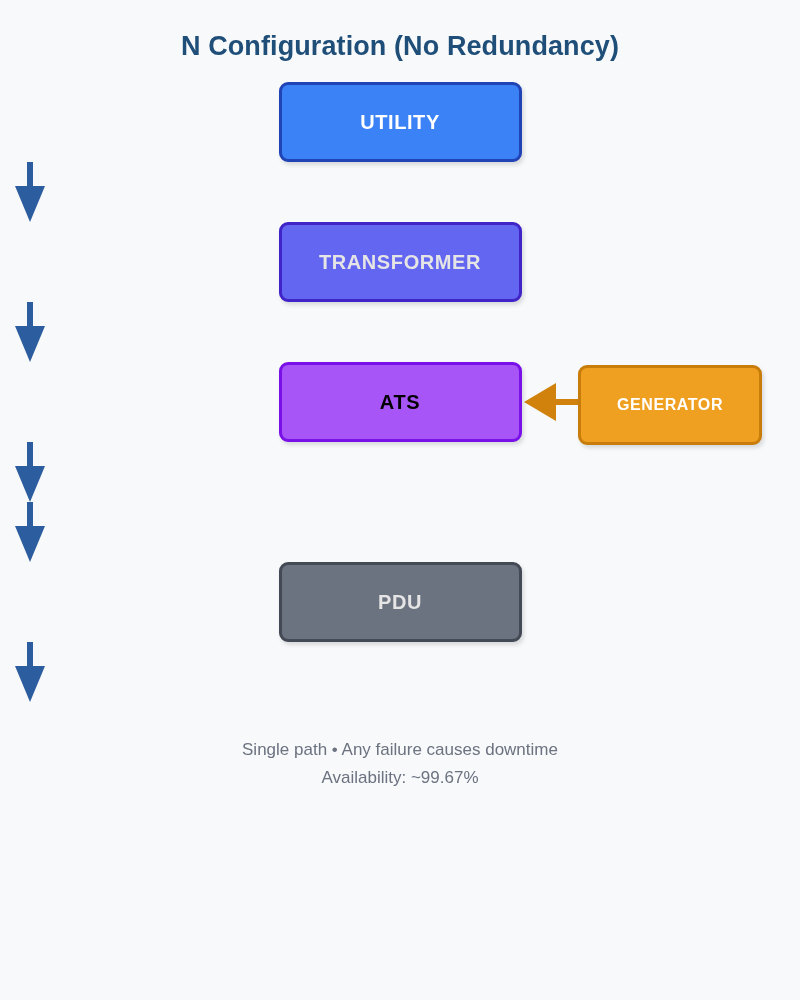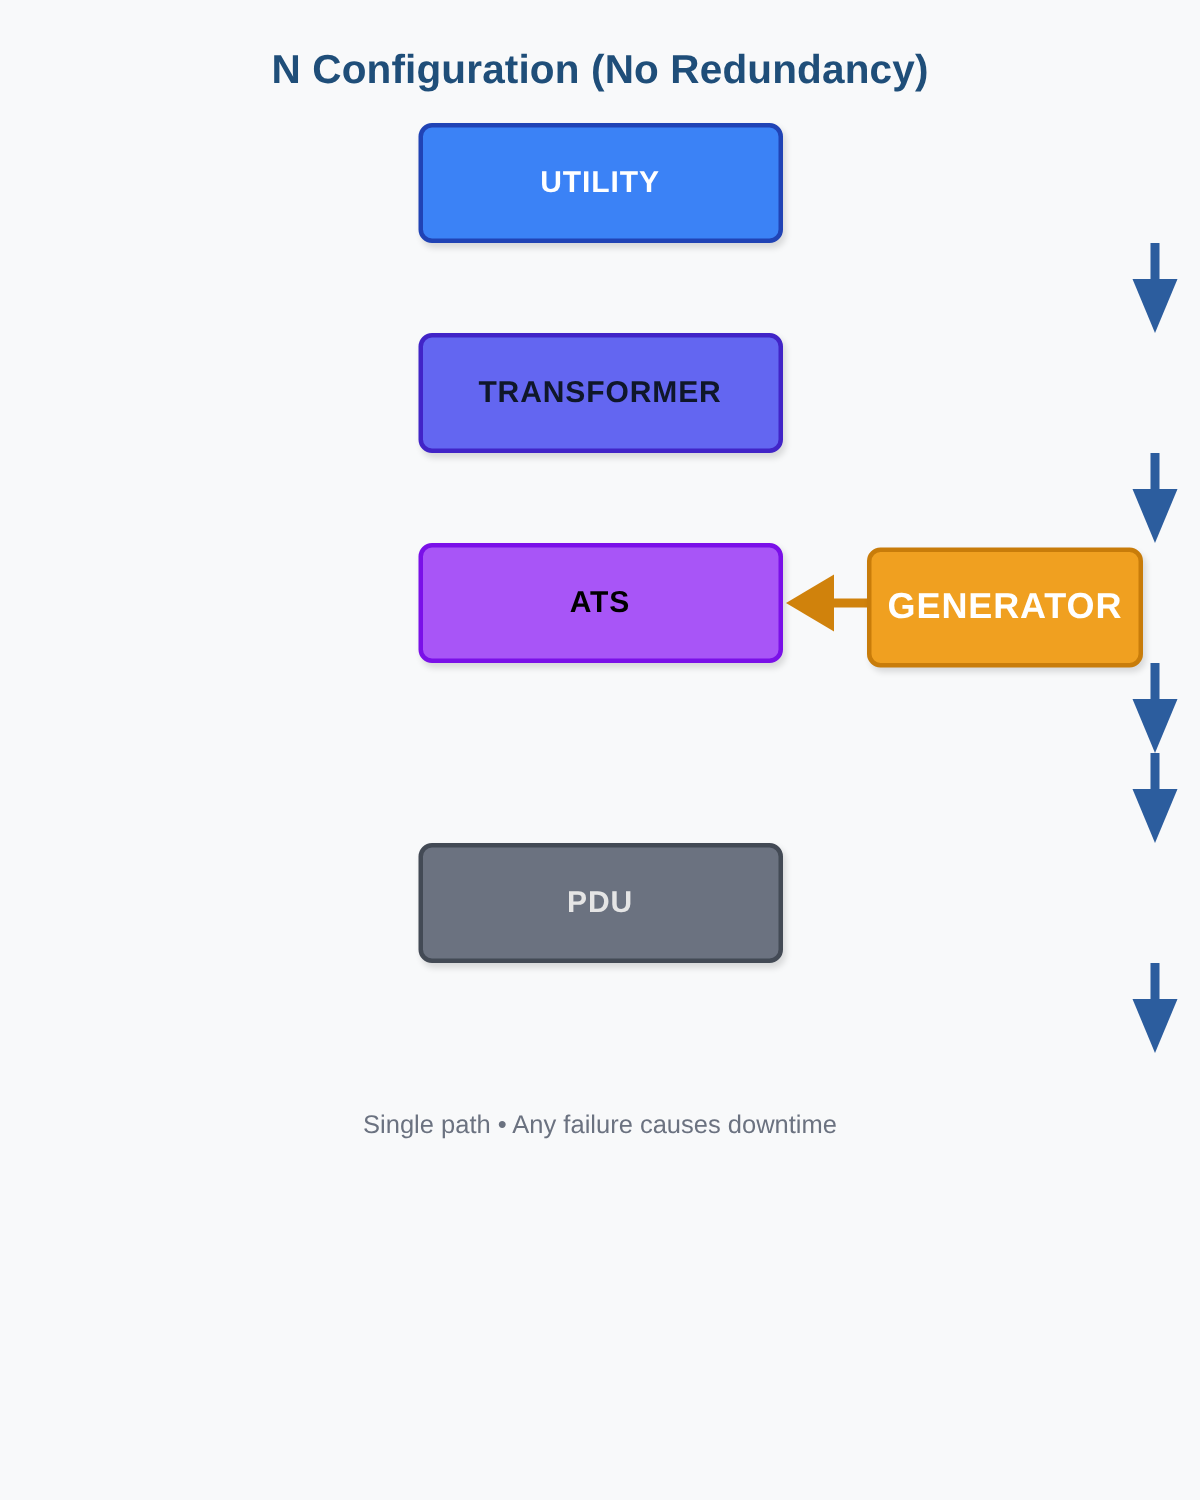--- a/index.html
+++ b/index.html
@@ -34,21 +34,21 @@
     line-height: 1.2;
   }
 
   
   .chain {
     position: relative;
     margin-top: 20px;
     width: 800px;
     display: flex;
     flex-direction: column;
-    align-items: flex-end;
+    align-items: flex-start;
   }
 
   .node-row {
     position: relative;
     width: 800px;
     height: 80px;
     display: flex;
     justify-content: center;
     align-items: center;
   }
@@ -107,21 +107,21 @@
     top: 3px;
     width: 178px;
     height: 74px;
     border-radius: 9px;
     border: 3px solid #c87c0a;
     background: #f0a020;
     display: flex;
     align-items: center;
     justify-content: center;
     color: #ffffff;
-    font-size: 24px;
+    font-size: 16px;
     font-weight: bold;
     letter-spacing: 0.6px;
     box-shadow: 2px 3px 4px rgba(0,0,0,0.13);
     box-sizing: content-box;
     z-index: 2;
   }
   .gen-arrow-stem {
     position: absolute;
     left: 553px;
     top: 37px;
@@ -165,21 +165,21 @@
         <span>UTILITY</span>
       </div>
     </div>
 
     <div class="connector">
       <span class="stem" style="background: rgb(44, 93, 158);"></span>
       <span class="head" style="border-top-color: rgb(44, 93, 158);"></span>
     </div>
 
     <div class="node-row">
-      <div class="node" style="background: rgb(99, 102, 241); border-color: rgb(65, 36, 199); color: #0f172a;">
+      <div class="node" style="background: rgb(99, 102, 241); border-color: rgb(65, 36, 199); color: #e5e5e5;">
         <span>TRANSFORMER</span>
       </div>
     </div>
 
     <div class="connector">
       <span class="stem" style="background: rgb(44, 93, 158);"></span>
       <span class="head" style="border-top-color: rgb(44, 93, 158);"></span>
     </div>
 
     <div class="node-row">
@@ -213,15 +213,16 @@
     <div class="connector">
       <span class="stem" style="background: rgb(44, 93, 158);"></span>
       <span class="head" style="border-top-color: rgb(44, 93, 158);"></span>
     </div>
 
 
   </div>
 
   <div class="footer">
     <div>Single path • Any failure causes downtime</div>
+    <div>Availability: ~99.67%</div>
   </div>
 
 </div>
 
 </body></html>

